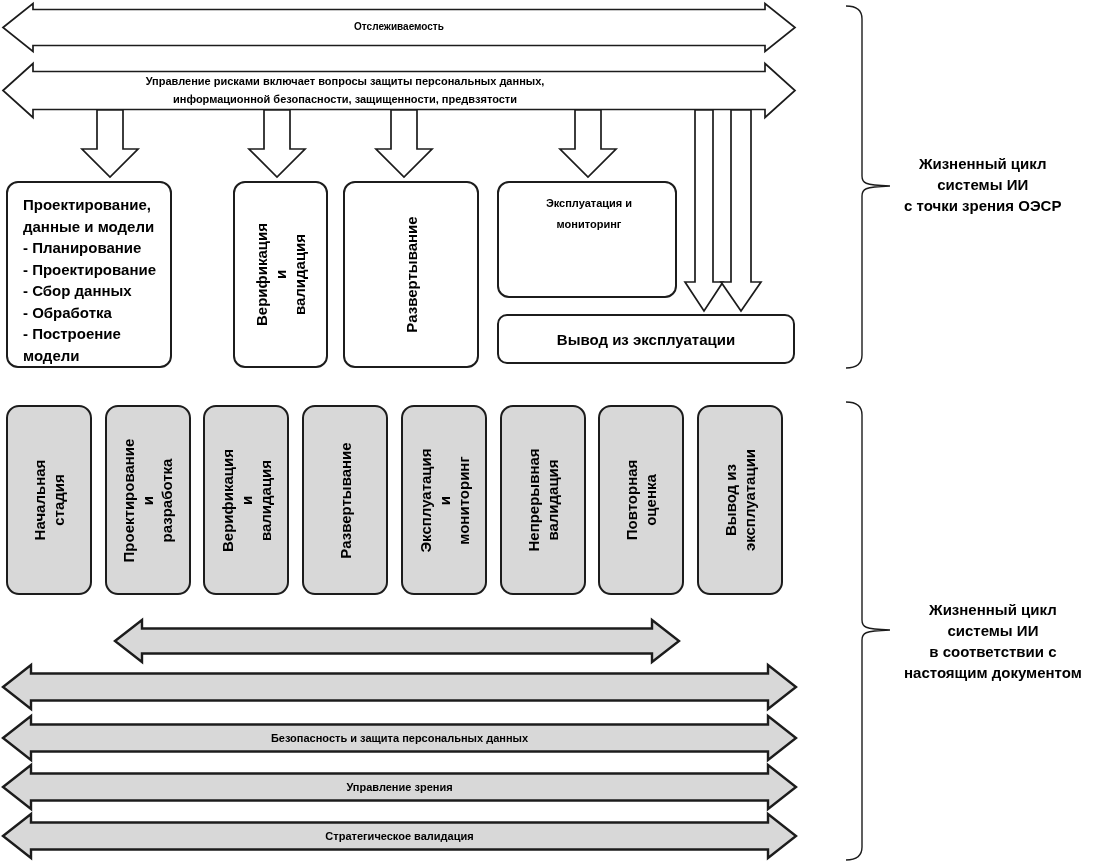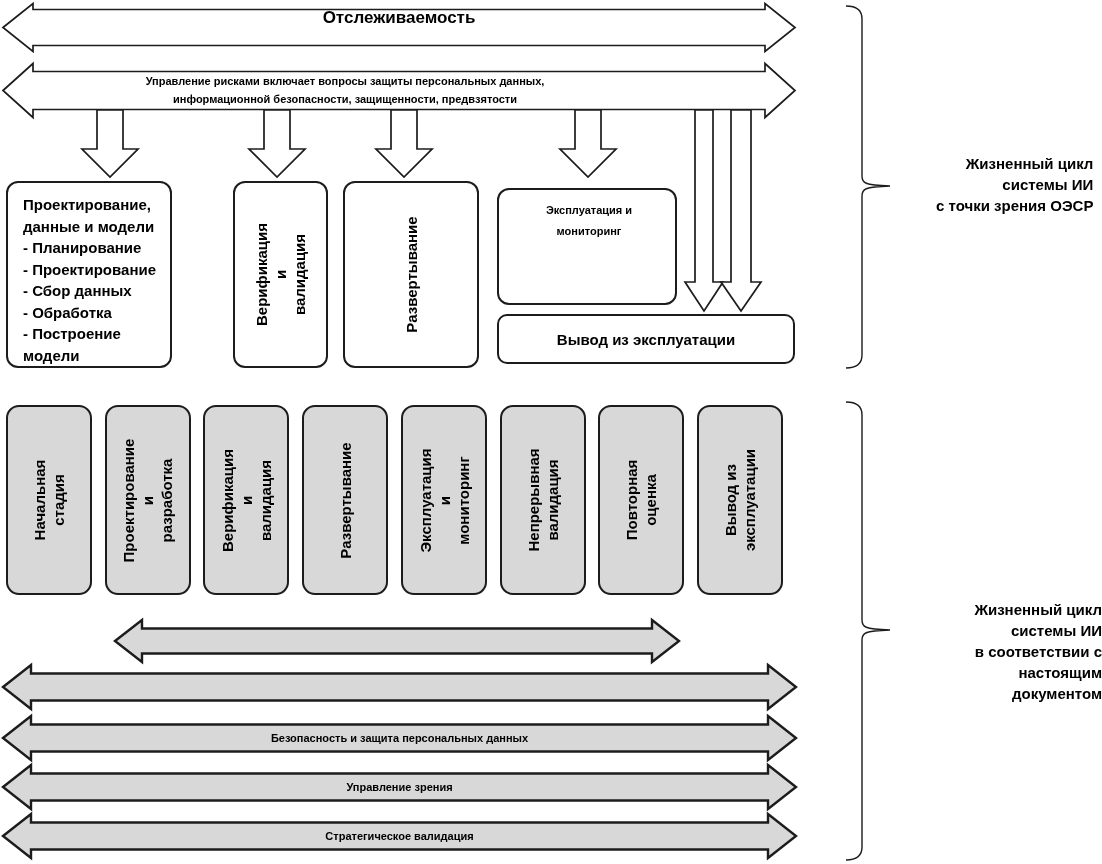--- a/index.html
+++ b/index.html
@@ -24,21 +24,21 @@
   .vtext {
     transform:rotate(-90deg); white-space:pre-line; text-align:center;
     font-weight:bold; font-size:15px; line-height:19px;
   }
   .listtext {
     position:absolute; left:15px; top:11px; text-align:left;
     font-weight:bold; font-size:15px; line-height:21.5px; white-space:pre-line;
   }
   .bracelabel {
     position:absolute; font-weight:bold; font-size:15px; line-height:21px;
-    white-space:pre-line; text-align:right;margin-left:32px;
+    white-space:pre-line; text-align:center;
   }
   .white-shape { stroke:#1c1c1c; stroke-width:1.7; fill:#ffffff; }
   .gray-shape { stroke:#1c1c1c; stroke-width:2.4; fill:#d8d8d8; }
   .brace { stroke:#1c1c1c; stroke-width:1.4; fill:none; }
 </style>
 </head>
 <body>
 
 <div id="canvas">
 
@@ -59,21 +59,21 @@
 
     <polygon class="gray-shape" points="3,687 31,665 31,673.5 768,673.5 768,665 796,687 768,709 768,700.5 31,700.5 31,709" fill="#d8d8d8"></polygon>
     <polygon class="gray-shape" points="3,738 31,716 31,724.5 768,724.5 768,716 796,738 768,760 768,751.5 31,751.5 31,760" fill="#d8d8d8"></polygon>
     <polygon class="gray-shape" points="3,787 31,765 31,773.5 768,773.5 768,765 796,787 768,809 768,800.5 31,800.5 31,809" fill="#d8d8d8"></polygon>
     <polygon class="gray-shape" points="3,836 31,814 31,822.5 768,822.5 768,814 796,836 768,858 768,849.5 31,849.5 31,858" fill="#d8d8d8"></polygon>
 
     <path class="brace" d="M846,6 C857,6 862,10 862,19 L862,176 C862,183 864,185 890,186 C864,187 862,189 862,196 L862,355 C862,364 857,368 846,368"></path>
     <path class="brace" d="M846,402 C857,402 862,406 862,415 L862,620 C862,627 864,629 890,630 C864,631 862,633 862,640 L862,847 C862,856 857,860 846,860"></path>
   </svg>
 
-  <div class="txt" style="left:33px; top:0; width:732px; height:36px; font-size:17px;">Отслеживаемость</div>
+  <div class="txt" style="left:33px; top:9px; width:732px; height:36px; font-size:10px;">Отслеживаемость</div>
 
   <div class="txt pre" style="left:45px; top:63px; width:600px; height:55px;">Управление рисками включает вопросы защиты персональных данных,
 информационной безопасности, защищенности, предвзятости</div>
 
   <div class="whitebox" style="left:6px; top:181px; width:166px; height:187px;">
     <div class="listtext">Проектирование,
 данные и модели
 - Планирование
 - Проектирование
 - Сбор данных
@@ -83,21 +83,21 @@
 
   <div class="whitebox" style="left:233px; top:181px; width:95px; height:187px; display:flex; align-items:center; justify-content:center;">
     <div class="vtext">Верификация и
 валидация</div>
   </div>
 
   <div class="whitebox" style="left:343px; top:181px; width:136px; height:187px; display:flex; align-items:center; justify-content:center;">
     <div class="vtext">Развертывание</div>
   </div>
 
-  <div class="whitebox" style="left:497px; top:181px; width:180px; height:117px;margin-top:7px;">
+  <div class="whitebox" style="left:497px; top:181px; width:180px; height:117px;">
     <div class="txt pre" style="left:0; top:9px; width:180px; height:44px; line-height:21px; position:absolute;">Эксплуатация и
 мониторинг</div>
   </div>
 
   <div class="whitebox" style="left:497px; top:314px; width:298px; height:50px; border-radius:10px; display:flex; align-items:center; justify-content:center;">
     <div style="font-weight:bold; font-size:15px;">Вывод из эксплуатации</div>
   </div>
 
   <div class="bracelabel" style="left:904px; top:153px;">Жизненный цикл
 системы ИИ

